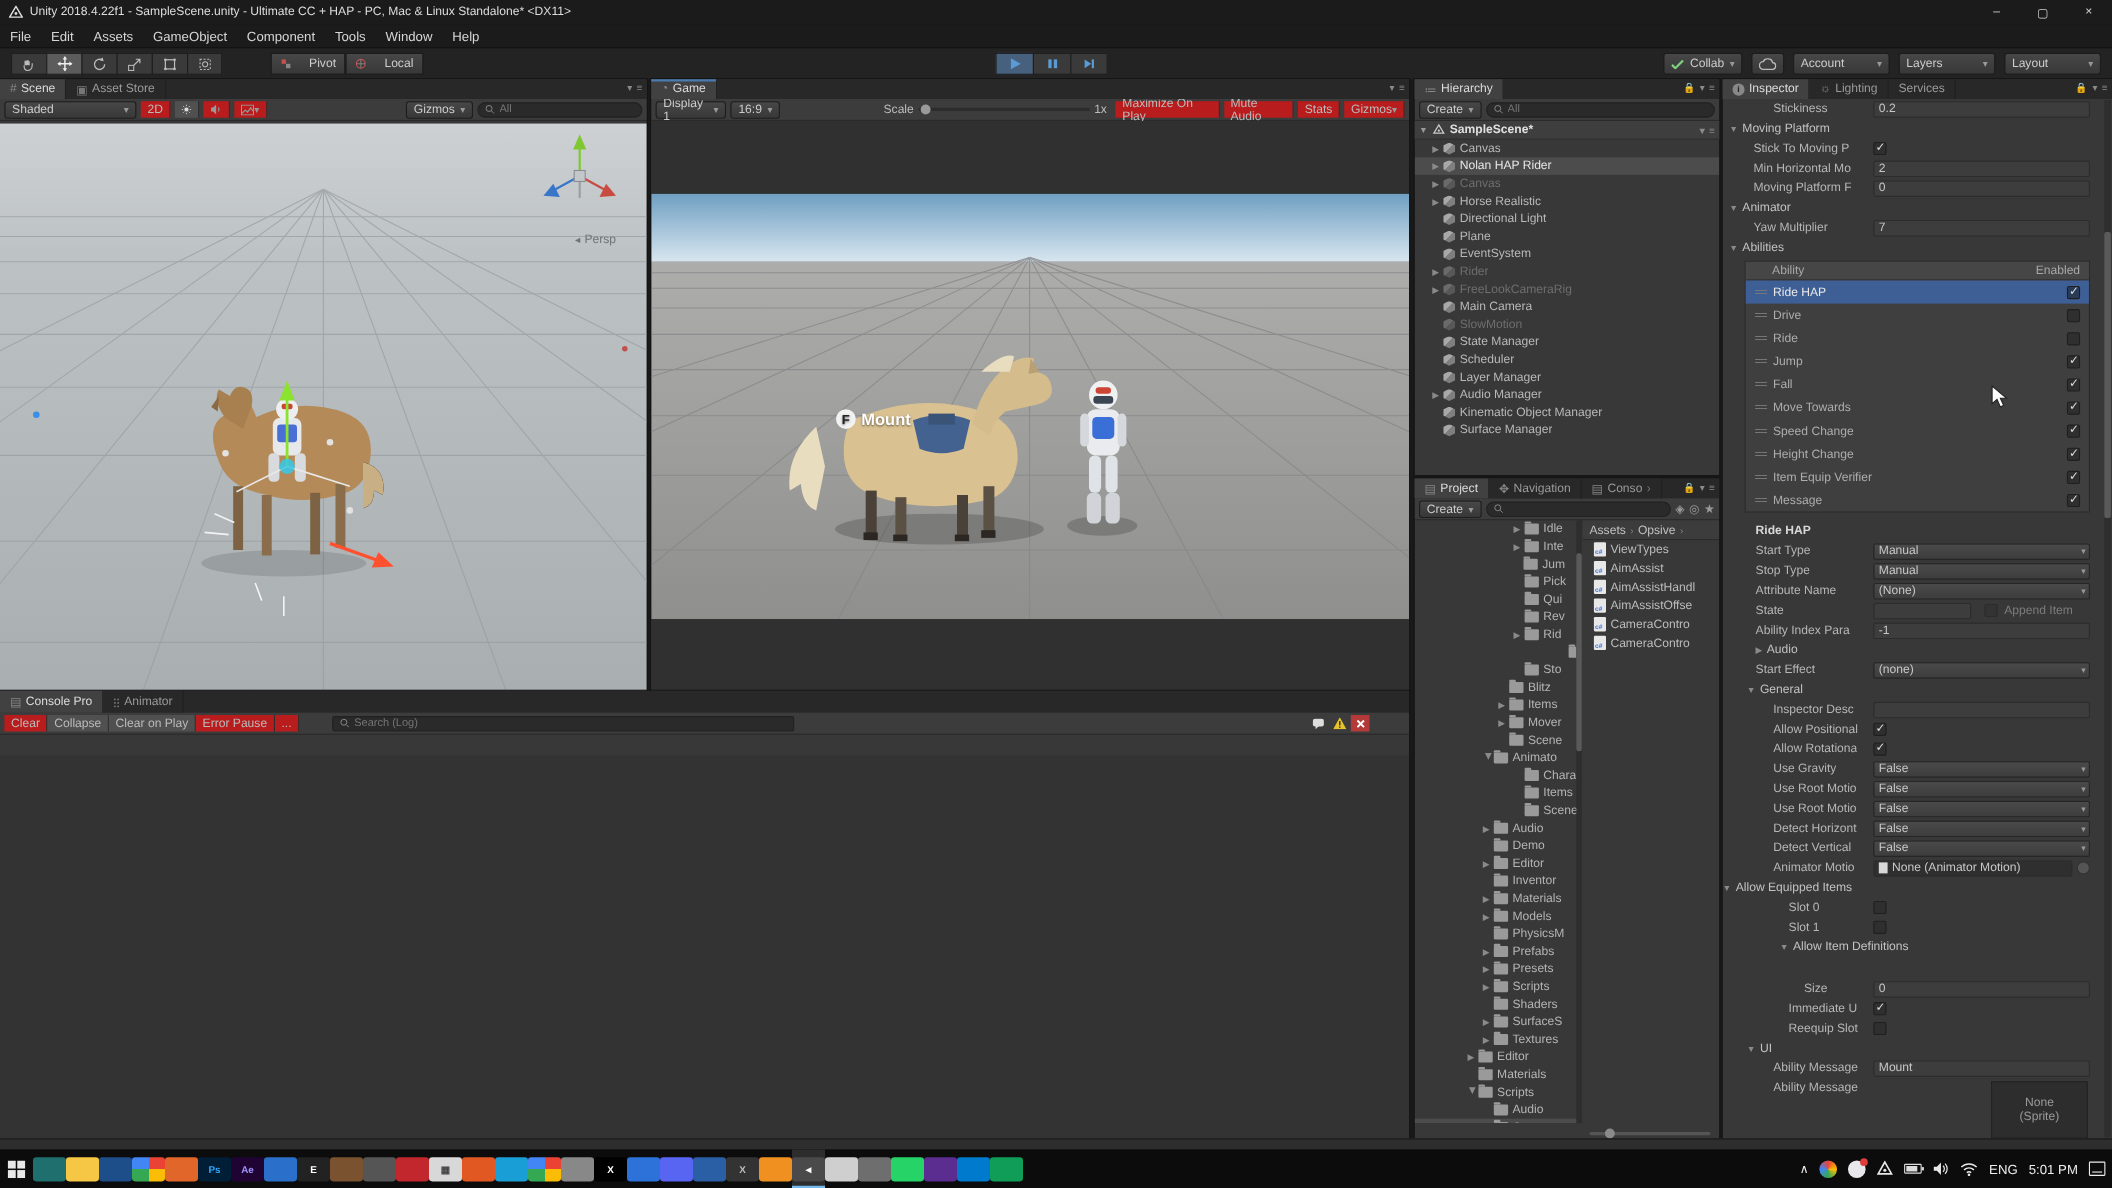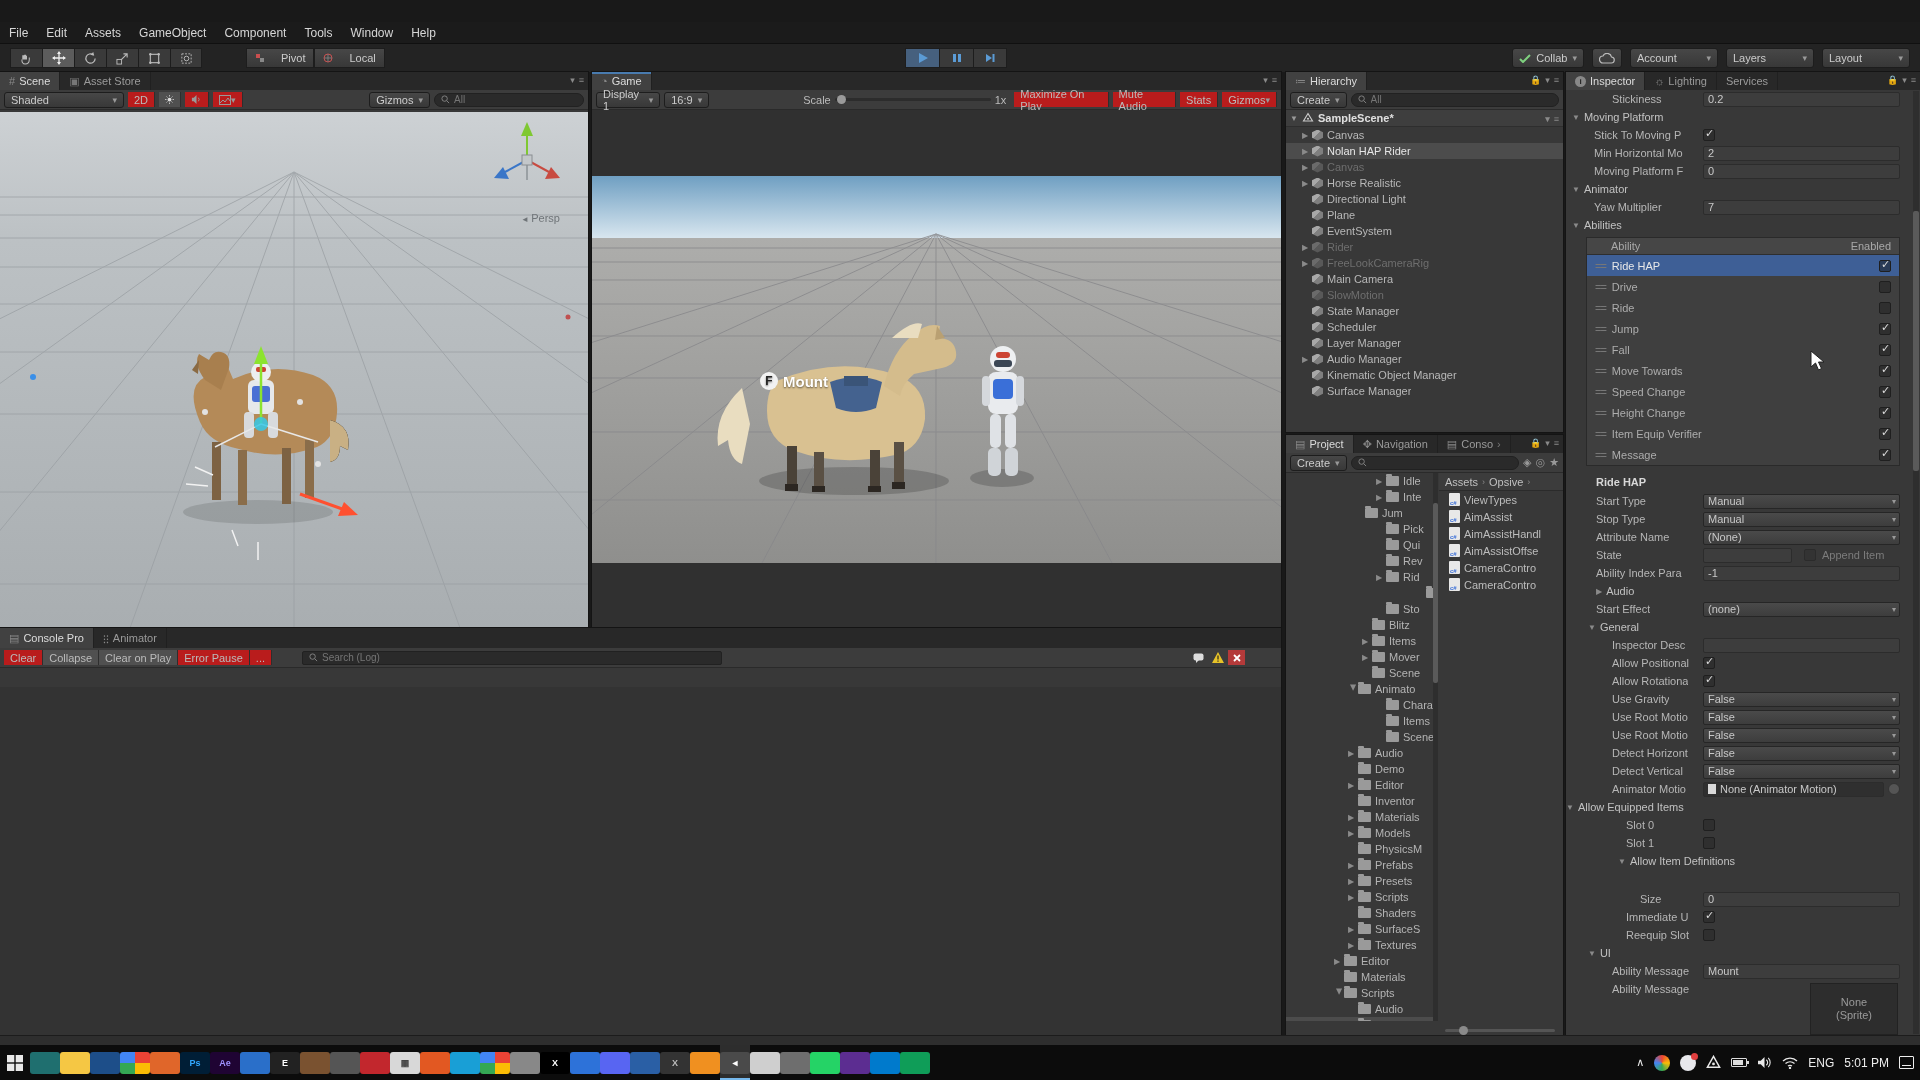--- a/index.html
+++ b/index.html
@@ -119,20 +119,32 @@
   .batt::after{content:"";position:absolute;left:1px;top:1px;bottom:1px;width:10px;background:#ddd;}
   .ac{width:15px;height:13px;border:1px solid #eee;border-radius:1px;position:relative;}
   .ac::after{content:"";position:absolute;left:2px;bottom:2px;right:2px;height:1px;background:#eee;}
   .cursor{position:absolute;pointer-events:none;z-index:50;}
 </style>
 </head>
 <body>
 
 <div id="stage">
 
+  <div class="titlebar">
+    <svg class="utri" viewBox="0 0 16 16">
+        <polygon points="8,1 15,13 1,13" fill="none" stroke="#ddd" stroke-width="1.6"></polygon>
+        <circle cx="8" cy="9" r="1.6" fill="#ddd"></circle>
+      </svg>
+    <span>Unity 2018.4.22f1 - SampleScene.unity - Ultimate CC + HAP - PC, Mac &amp; Linux Standalone* &lt;DX11&gt;</span>
+    <div class="wctrls">
+      <div class="wbtn">–</div>
+      <div class="wbtn">▢</div>
+      <div class="wbtn">×</div>
+    </div>
+  </div>
 
   <div class="menubar">
     <span>File</span>
       <span>Edit</span>
       <span>Assets</span>
       <span>GameObject</span>
       <span>Component</span>
       <span>Tools</span>
       <span>Window</span>
       <span>Help</span>
@@ -671,21 +683,21 @@
             <span class="folder"></span>
             <span>Idle</span>
           </div>
 
           <div class="ptrow has-arrow" style="padding-left: 90px;">
             <span class="parrow">▶</span>
             <span class="folder"></span>
             <span>Inte</span>
           </div>
 
-          <div class="ptrow" style="padding-left: 69px;">
+          <div class="ptrow" style="padding-left: 55px; margin-left: 34px;">
             <span class="parrow">▶</span>
             <span class="folder"></span>
             <span>Jum</span>
           </div>
 
           <div class="ptrow" style="padding-left: 90px;">
             <span class="parrow">▶</span>
             <span class="folder"></span>
             <span>Pick</span>
           </div>

